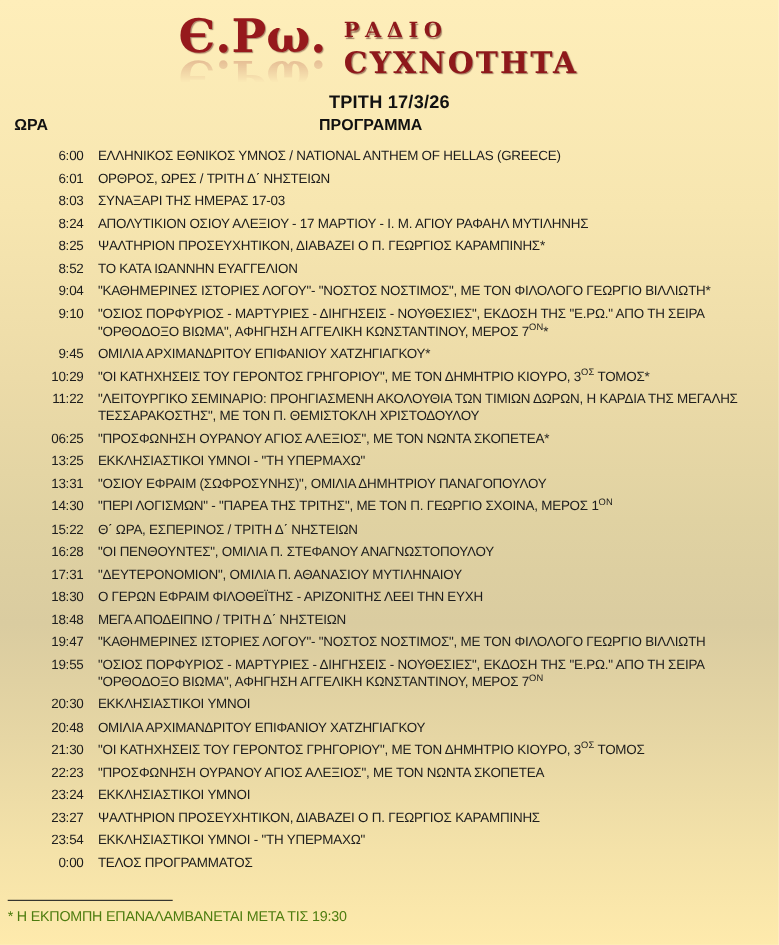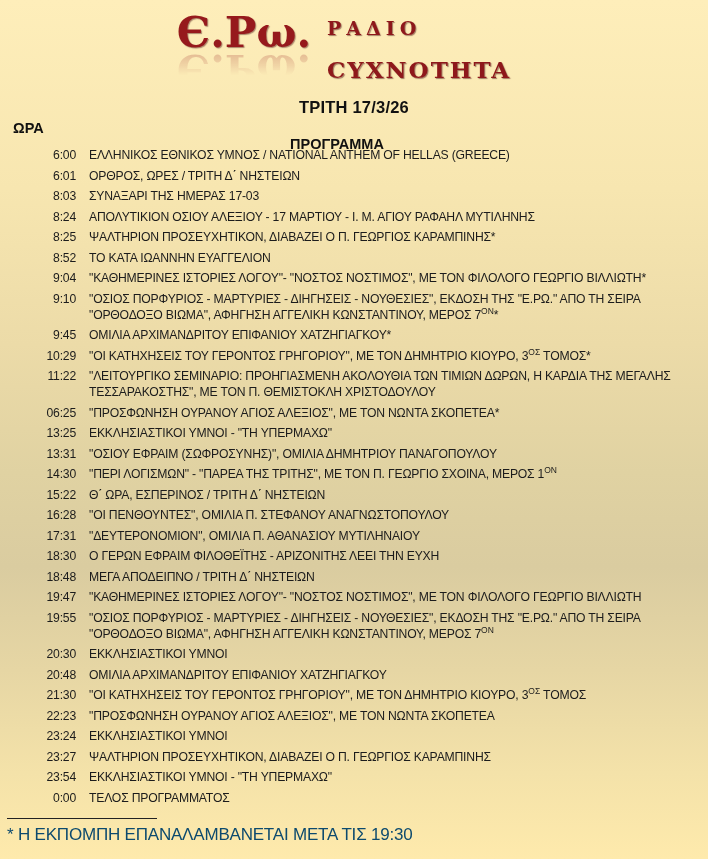--- a/index.html
+++ b/index.html
@@ -27,43 +27,43 @@
     transform:scaleY(-1);opacity:.32;color:#96191c;text-shadow:none;
     -webkit-mask-image:linear-gradient(180deg,transparent 35%,rgba(0,0,0,.9) 100%);
             mask-image:linear-gradient(180deg,transparent 35%,rgba(0,0,0,.9) 100%);
     pointer-events:none;
   }
   .brand{
     padding-top:7px;font-family:"DejaVu Serif",serif;font-weight:bold;
     color:#8e181b;text-shadow:1px 1px 1px rgba(70,10,10,.5);
   }
   .brand-line1{font-size:19px;line-height:1;letter-spacing:5px;}
-  .brand-line2{font-size:23px;line-height:1;letter-spacing:2px;margin-top:20px;}
+  .brand-line2{font-size:27px;line-height:1;letter-spacing:2px;margin-top:6px;}
 
   .date-title{
-    margin-top:14px;text-align:center;font-weight:bold;font-size:16.5px;
+    text-align:center;font-weight:bold;font-size:16.5px;
     letter-spacing:.2px;color:#111;
   }
 
   
   .table-header{position:relative;height:20px;margin-top:3px;font-weight:bold;font-size:14.5px;color:#111;}
   .th-time{position:absolute;left:13px;top:0;}
-  .th-program{position:absolute;left:337px;top:16px;transform:translateX(-50%);}
+  .th-program{position:absolute;left:337px;top:0;transform:translateX(-50%);}
 
   
   .list{margin-top:7px;}
   .row{display:flex;margin-bottom:4.5px;font-size:12.2px;line-height:16px;letter-spacing:-.2px;}
   .time{flex:none;width:76px;text-align:right;}
   .prog{flex:1;margin-left:13px;padding-right:10px;}
   .prog sup{font-size:8.5px;line-height:0;vertical-align:super;letter-spacing:0;}
 
   
   .footer{position:absolute;left:7px;top:818px;width:694px;}
   .foot-rule{width:150px;border-top:1.6px solid #222;height:0;}
-  .foot-note{margin-top:6px;font-size:17px;letter-spacing:-.2px;color:#0c4a6e;}
+  .foot-note{margin-top:6px;font-size:13px;letter-spacing:-.2px;color:#4d7c0f;}
 </style>
 </head>
 <body>
 
 <div class="page">
 
   <header>
     <div class="logo-row">
       <div class="logo-script">
         <span>Є.Ρω.</span>

